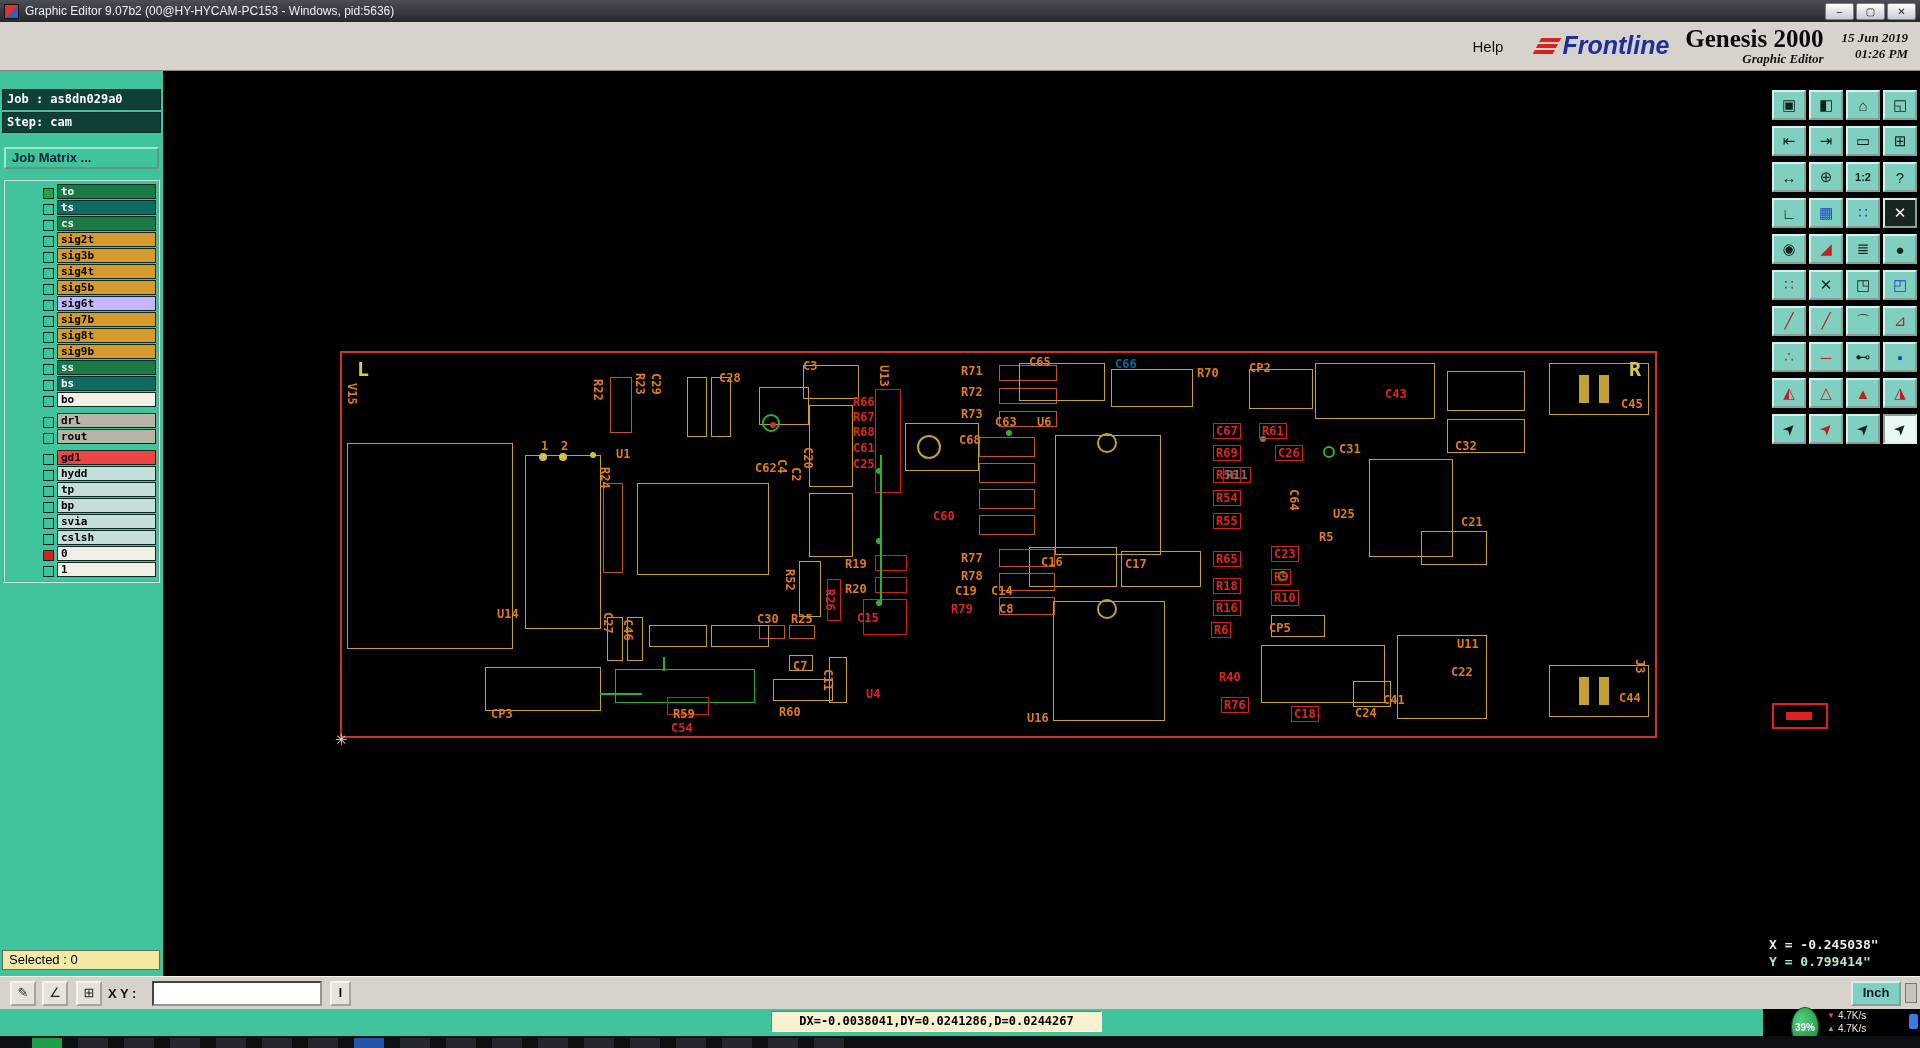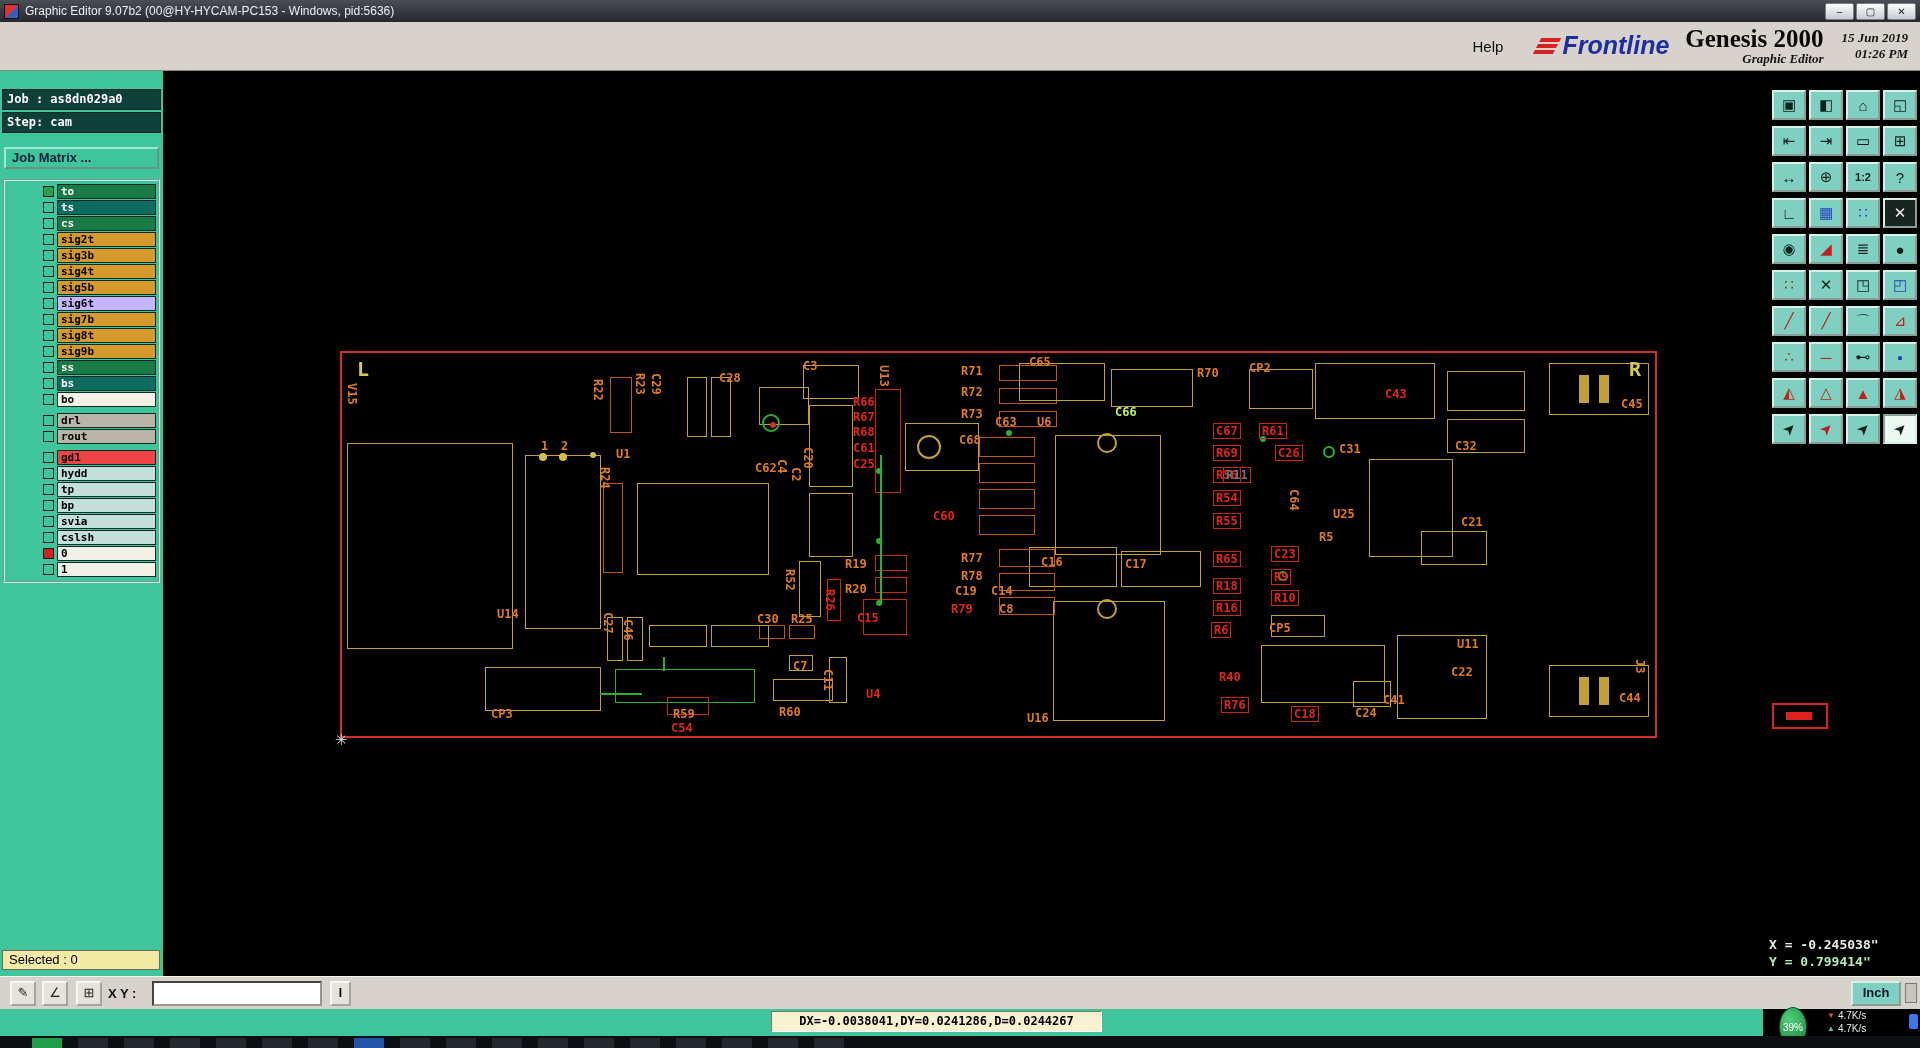--- a/index.html
+++ b/index.html
@@ -39,21 +39,21 @@
   
   #sidebar{position:absolute;left:0;top:71px;width:163px;height:905px;background:#3fc49c;
     padding-top:18px;box-sizing:border-box;}
   .jobrow{margin:0 2px 2px 2px;height:19px;background:#0e3f38;color:#fff;
     font-family:"DejaVu Sans Mono",monospace;font-size:12px;font-weight:bold;
     line-height:19px;padding-left:4px;border:1px solid #0a2a26;}
   #matrix-btn{margin:14px 4px 0 4px;height:22px;background:#3fc49c;
     border:2px outset #9fe8d0;font-size:13px;font-weight:bold;color:#07203a;
     padding-left:6px;line-height:18px;box-sizing:border-box;cursor:default;}
   #layer-list{margin:10px 3px 0 3px;border:2px groove #cfe8e0;padding:3px 2px;}
-  .layer-row{display:flex;align-items:center;height:15px;margin-bottom:1px;padding-left:36px;}
+  .layer-row{display:flex;align-items:flex-end;height:15px;margin-bottom:1px;padding-left:36px;}
   .layer-check{width:11px;height:11px;border:1px solid #10201c;margin-right:3px;flex:none;box-sizing:border-box;}
   .layer-cell{flex:1;height:15px;font-family:"DejaVu Sans Mono",monospace;font-size:11px;
     font-weight:bold;line-height:14px;padding-left:3px;border:1px solid #0c2a24;box-sizing:border-box;}
   .layer-gap{height:5px;}
   #selected-box{position:absolute;left:2px;top:950px;width:158px;height:20px;background:#f2e9a4;
     border:1px solid #6a6a5a;font-size:13px;line-height:18px;padding-left:6px;
     box-sizing:border-box;color:#000;}
 
   
   #canvas{position:absolute;left:163px;top:71px;width:1600px;height:905px;background:#000;overflow:hidden;}
@@ -109,23 +109,23 @@
   #corner-btn{position:absolute;left:1905px;top:6px;width:12px;height:20px;background:#c9c5bd;
     border:1px solid #777;box-sizing:border-box;}
 
   
   #statusbar{position:absolute;left:0;top:1009px;width:1763px;height:27px;background:#3fc49c;}
   #delta-box{position:absolute;left:771px;top:2px;width:331px;height:21px;background:#f6f1cf;
     border:1px solid;border-color:#7a7868 #fff #fff #7a7868;
     font-family:"DejaVu Sans Mono",monospace;font-size:12px;font-weight:bold;
     text-align:center;line-height:19px;color:#000;box-sizing:border-box;}
   #sysarea{position:absolute;left:1763px;top:1009px;width:157px;height:27px;background:#000;}
-  #cpu-badge{position:absolute;left:16px;top:-2px;width:28px;height:40px;border-radius:50%;
+  #cpu-badge{position:absolute;left:28px;top:-2px;width:28px;height:40px;border-radius:50%;
     background:radial-gradient(circle at 35% 30%,#4fd07a,#157a38);border:1px solid #0c4a22;
-    color:#fff;font-size:10px;font-weight:normal;display:flex;align-items:center;
+    color:#fff;font-size:10px;font-weight:bold;display:flex;align-items:center;
     justify-content:center;box-sizing:border-box;}
   .netrow{position:absolute;left:64px;color:#e8e8e8;font-size:10px;display:flex;gap:3px;align-items:center;}
   .netarrow{font-size:8px;}
   #net-icon{position:absolute;left:146px;top:5px;width:9px;height:15px;background:#3b78e8;border-radius:2px;}
 
   
   #taskbar{position:absolute;left:0;top:1036px;width:1920px;height:12px;background:#0d1013;
     display:flex;gap:16px;padding-left:32px;box-sizing:border-box;}
   .tile{width:30px;height:10px;margin-top:2px;flex:none;}
 </style>
@@ -365,21 +365,21 @@
     <span class="plabel pv" style="left: 714px; top: 294px; color: rgb(224, 123, 30);">U13</span>
     <span class="plabel" style="left: 690px; top: 324px; color: rgb(224, 38, 26);">R66</span>
     <span class="plabel" style="left: 690px; top: 339px; color: rgb(224, 38, 26);">R67</span>
     <span class="plabel" style="left: 690px; top: 354px; color: rgb(224, 38, 26);">R68</span>
     <span class="plabel" style="left: 690px; top: 370px; color: rgb(224, 38, 26);">C61</span>
     <span class="plabel" style="left: 690px; top: 386px; color: rgb(224, 38, 26);">C25</span>
     <span class="plabel" style="left: 798px; top: 293px; color: rgb(224, 123, 30);">R71</span>
     <span class="plabel" style="left: 798px; top: 314px; color: rgb(224, 123, 30);">R72</span>
     <span class="plabel" style="left: 798px; top: 336px; color: rgb(224, 123, 30);">R73</span>
     <span class="plabel" style="left: 866px; top: 284px; color: rgb(224, 123, 30);">C65</span>
-    <span class="plabel" style="left: 952px; top: 286px; color: #bef264; margin-top: 48px;">C66</span>
+    <span class="plabel" style="left: 952px; top: 286px; color: #0369a1;">C66</span>
     <span class="plabel" style="left: 1034px; top: 295px; color: rgb(224, 123, 30);">R70</span>
     <span class="plabel" style="left: 1086px; top: 290px; color: rgb(224, 123, 30);">CP2</span>
     <span class="plabel" style="left: 1222px; top: 316px; color: rgb(224, 38, 26);">C43</span>
     <span class="plabel" style="left: 1458px; top: 326px; color: rgb(224, 123, 30);">C45</span>
     <span class="plabel" style="left: 832px; top: 344px; color: rgb(224, 123, 30);">C63</span>
     <span class="plabel" style="left: 874px; top: 344px; color: rgb(224, 123, 30);">U6</span>
     <span class="plabel" style="left: 796px; top: 362px; color: rgb(224, 123, 30);">C68</span>
     <span class="plabel pbox" style="left: 1050px; top: 352px; color: rgb(224, 38, 26);">C67</span>
     <span class="plabel pbox" style="left: 1096px; top: 352px; color: rgb(224, 38, 26);">R61</span>
     <span class="plabel pbox" style="left: 1050px; top: 374px; color: rgb(224, 38, 26);">R69</span>

